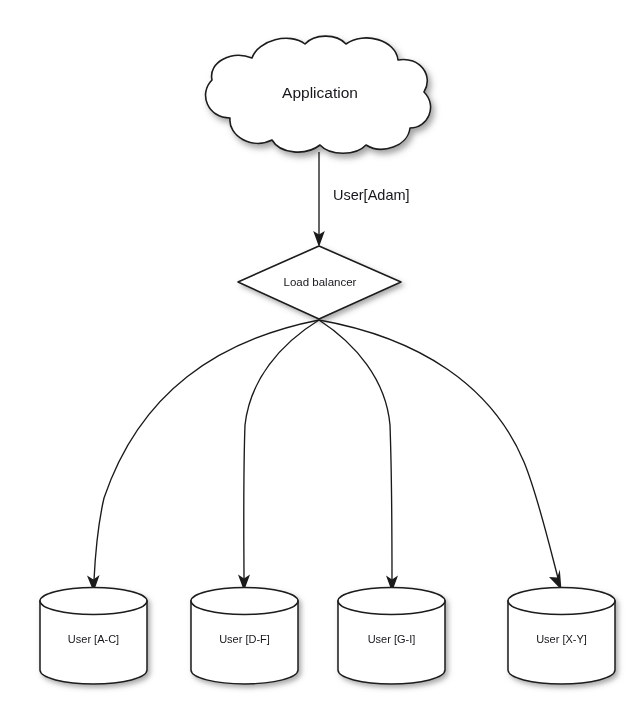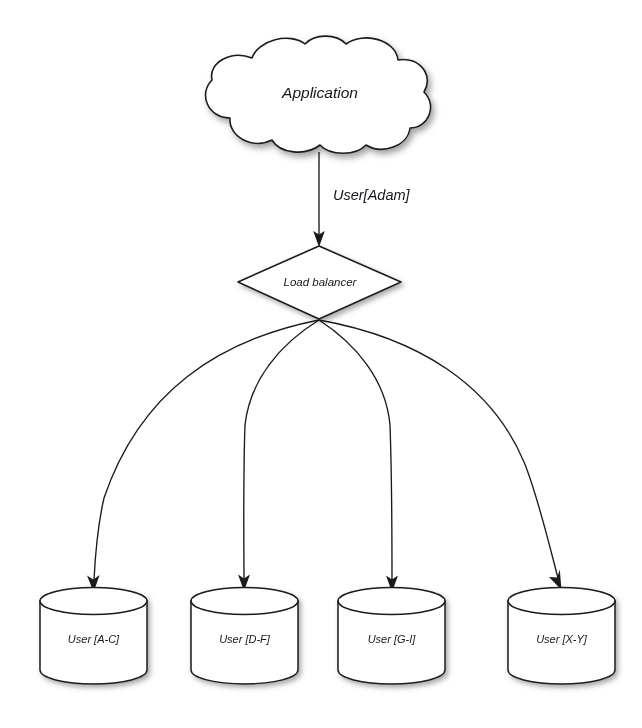--- a/index.html
+++ b/index.html
@@ -12,21 +12,20 @@
     font-family: "Liberation Sans", sans-serif;
     width: 642px;
     height: 728px;
     overflow: hidden;
   }
   #diagram-root {
     position: relative;
     width: 642px;
     height: 620px;
     background: #ffffff;
-    font-style: italic;
   }
   svg#diagram-canvas {
     position: absolute;
     left: 0;
     top: 0;
     width: 642px;
     height: 728px;
     display: block;
   }
   .node-shape {

